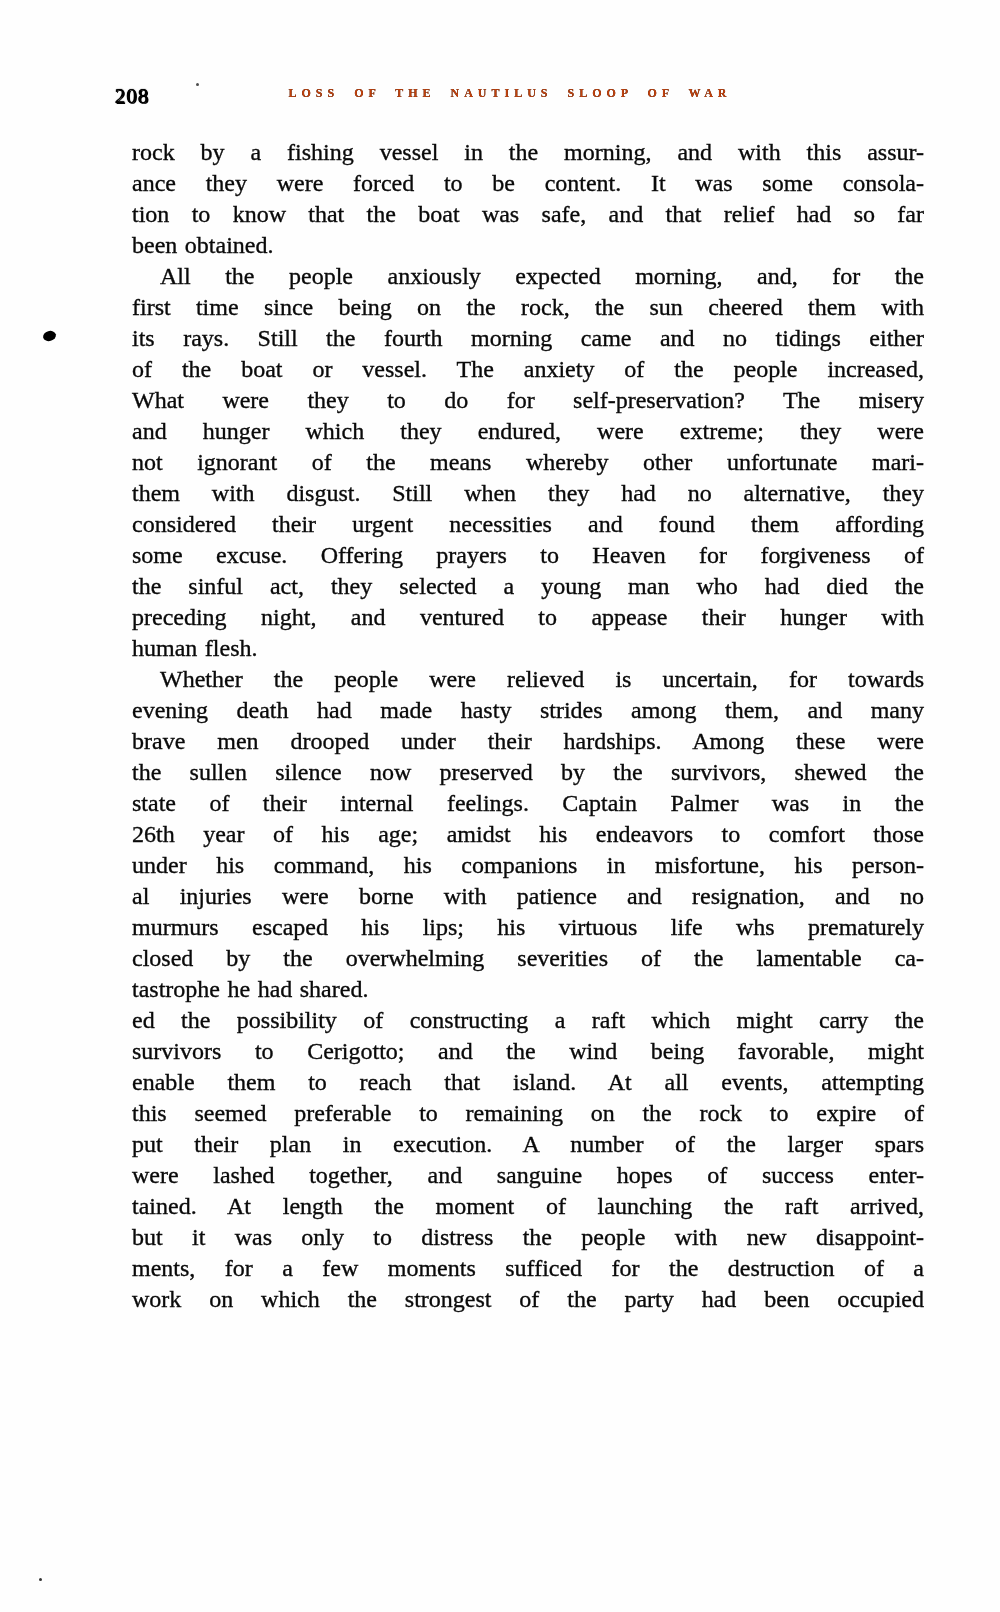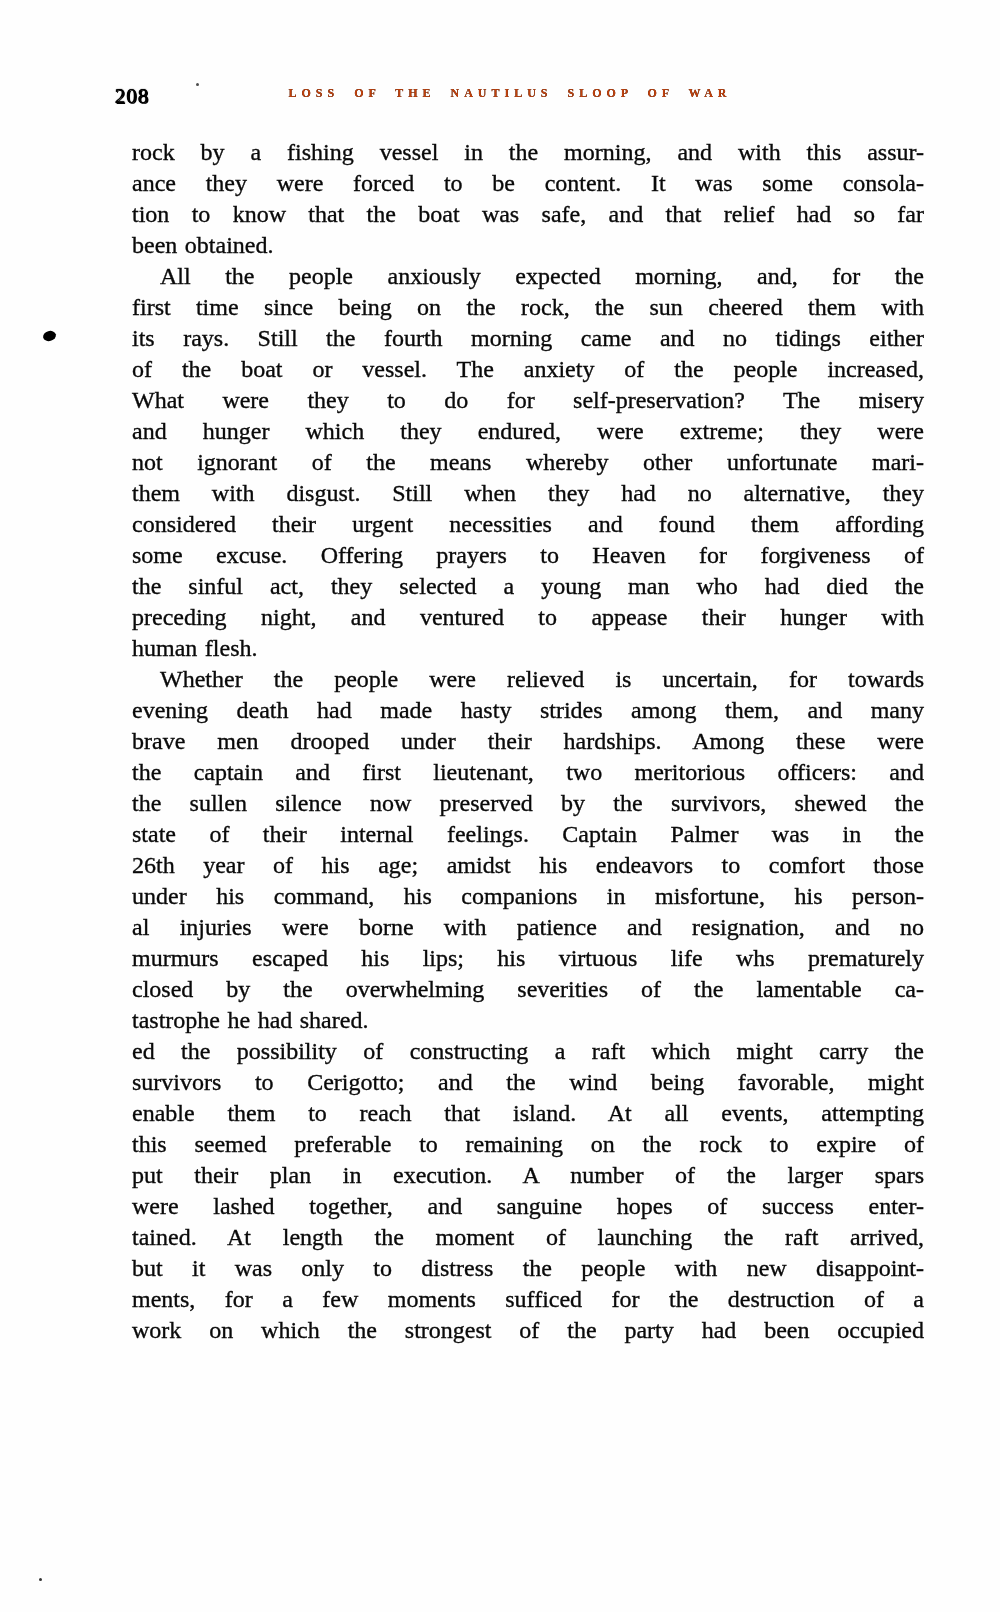--- a/index.html
+++ b/index.html
@@ -109,21 +109,20 @@
         <div class="text-line">considered their urgent necessities and found them affording</div>
         <div class="text-line">some excuse.  Offering prayers to Heaven for forgiveness of</div>
         <div class="text-line">the sinful act, they selected a young man who had died the</div>
         <div class="text-line">preceding night, and ventured to appease their hunger with</div>
         <div class="text-line short">human flesh.</div>
       </div>
       <div class="paragraph">
         <div class="text-line indent">Whether the people were relieved is uncertain, for towards</div>
         <div class="text-line">evening death had made hasty strides among them, and many</div>
         <div class="text-line">brave men drooped under their hardships.  Among these were</div>
-        <div class="text-line">the captain and first lieutenant, two meritorious officers: and</div>
         <div class="text-line">the sullen silence now preserved by the survivors, shewed the</div>
         <div class="text-line">state of their internal feelings.  Captain Palmer was in the</div>
         <div class="text-line">26th year of his age; amidst his endeavors to comfort those</div>
         <div class="text-line">under his command, his companions in misfortune, his person-</div>
         <div class="text-line">al injuries were borne with patience and resignation, and no</div>
         <div class="text-line">murmurs escaped his lips; his virtuous life whs prematurely</div>
         <div class="text-line">closed by the overwhelming severities of the lamentable ca-</div>
         <div class="text-line short">tastrophe he had shared.</div>
       </div>
       <div class="paragraph">

